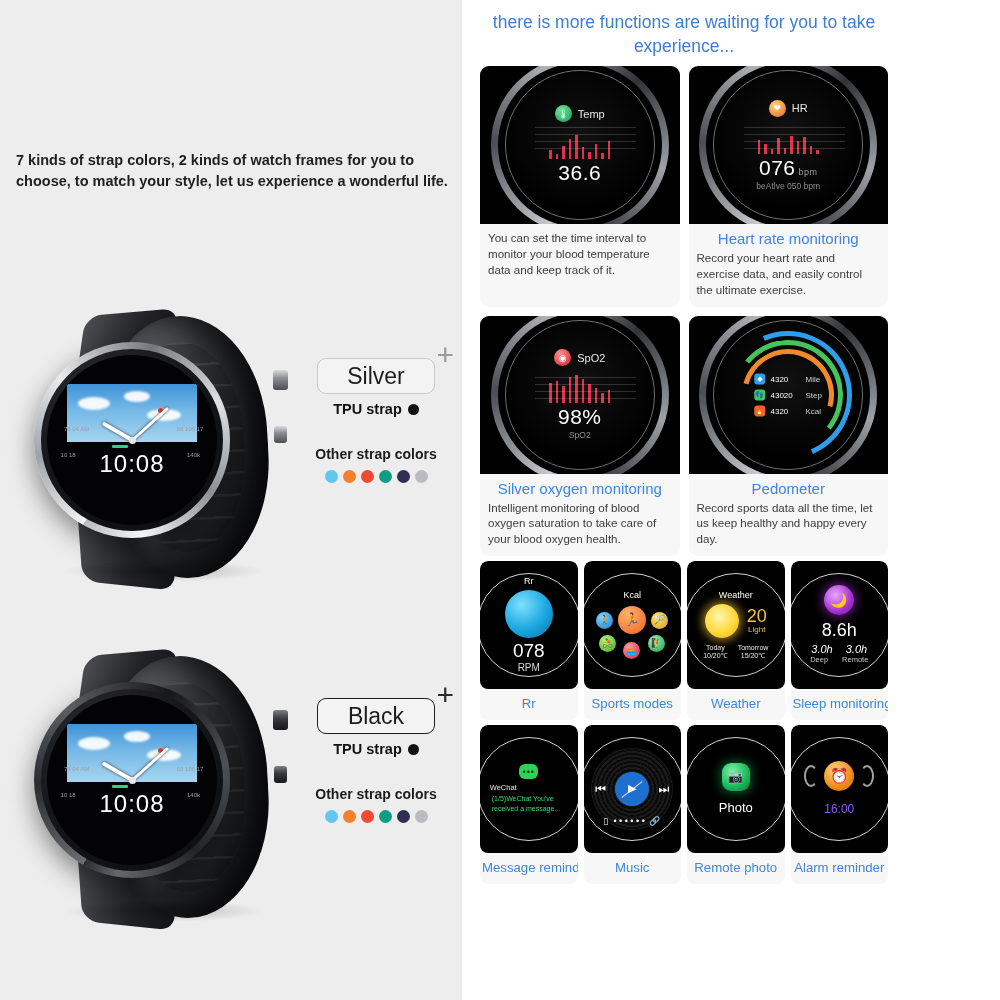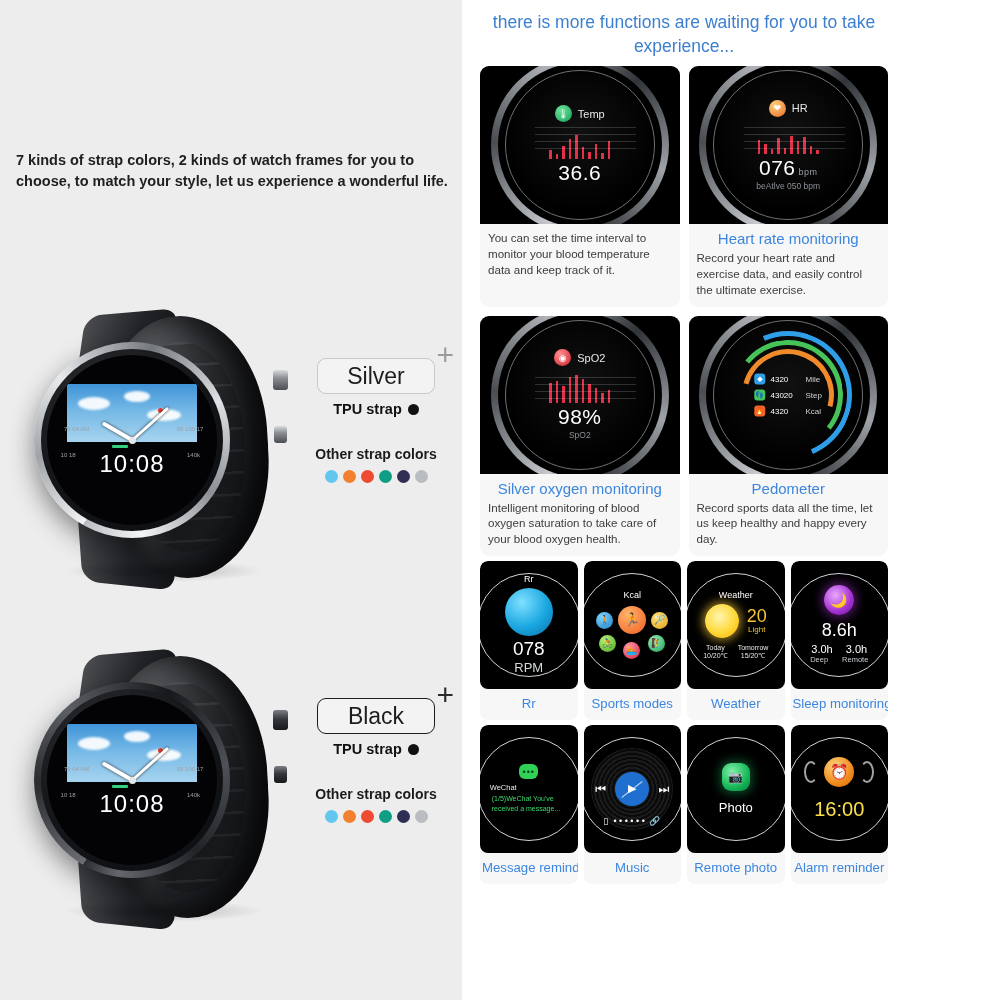--- a/index.html
+++ b/index.html
@@ -228,38 +228,38 @@
   .tcap{ text-align:center; color:#3c86de; font-size:13.2px; padding:7px 2px 9px; white-space:nowrap; }
   .tcircle{
     position:absolute; left:50%; top:50%; transform:translate(-50%,-50%);
     width:104px; height:104px; border-radius:50%; border:1px solid #cfd3d7;
     display:flex; flex-direction:column; align-items:center; justify-content:center;
   }
   .t-lab{ color:#fff; font-size:9px; }
   .sphere{ width:48px; height:48px; border-radius:50%;
     background:radial-gradient(circle at 35% 30%,#7fe0ff,#1aa7e0 55%,#0b6fa8); margin:4px 0 2px; }
   .t-big{ color:#fff; font-size:19px; }
-  .t-small{ color:#d6d9dc; font-size:13px; }
+  .t-small{ color:#d6d9dc; font-size:10px; }
 
   .sport-wrap{ position:relative; width:72px; height:60px; }
   .sp{ position:absolute; border-radius:50%; display:flex; align-items:center; justify-content:center;
        font-size:9px; color:#fff; }
   .sun{ width:34px; height:34px; border-radius:50%;
         background:radial-gradient(circle at 42% 38%,#fff6b0,#ffd83a 55%,#f6b000);
         box-shadow:0 0 9px 3px rgba(255,208,60,.55); }
   .wx-temp{ color:#f4c430; font-size:18px; line-height:1; }
   .wx-sunny{ color:#f4c430; font-size:8px; }
   .wx-cols{ display:flex; gap:10px; color:#e6e6e6; font-size:7px; text-align:center; margin-top:6px; }
 
   .moon{ width:30px; height:30px; border-radius:50%;
     background:radial-gradient(circle at 38% 34%,#e9a8ff,#a32fd0 60%,#6b1b91);
     position:relative; box-shadow:0 0 10px 3px rgba(170,50,220,.45);
     display:flex; align-items:center; justify-content:center; font-size:14px; color:#fff; }
   .sleep-big{ color:#fff; font-size:18px; margin-top:5px; }
-  .sleep-sub{ display:flex; gap:13px; color:#fff; font-size:11px; margin-top:2px; }
+  .sleep-sub{ display:flex; gap:13px; color:#fff; font-size:11px; margin-top:2px;font-style:italic; }
   .sleep-lbl{ display:flex; gap:14px; color:#c9cdd1; font-size:7.5px; }
 
   .wechat-bub{ width:19px; height:15px; border-radius:6px; background:#2fd157;
     display:flex; align-items:center; justify-content:center; color:#0a3d17; font-size:9px; letter-spacing:1px; }
   .wc-name{ color:#e8e8e8; font-size:7.5px; align-self:flex-start; margin:4px 0 2px 12px; }
   .wc-msg{ color:#3ddc6d; font-size:7px; line-height:1.35; padding:0 14px; text-align:left; }
 
   .vinyl{ position:absolute; left:50%; top:50%; transform:translate(-50%,-50%);
     width:82px; height:82px; border-radius:50%;
     background:repeating-radial-gradient(circle,#1b1b1b 0 2px,#0a0a0a 2px 4px); }
@@ -672,20 +672,20 @@
       </div>
 
       <div class="tile">
         <div class="tshot">
           <div class="tcircle">
             <div style="position:relative;display:flex;align-items:center;justify-content:center;">
               <span class="wave wv-l"></span>
               <div class="alarm-ic">⏰</div>
               <span class="wave wv-r"></span>
             </div>
-            <div style="color:#fde047;font-size:20px;margin-top:11px;">16:00</div>
+            <div style="color:#8b5cf6;font-size:12px;margin-top:11px;">16:00</div>
           </div>
         </div>
         <div class="tcap">Alarm reminder</div>
       </div>
     </div>
   </div>
 </div>
 
 </body></html>

